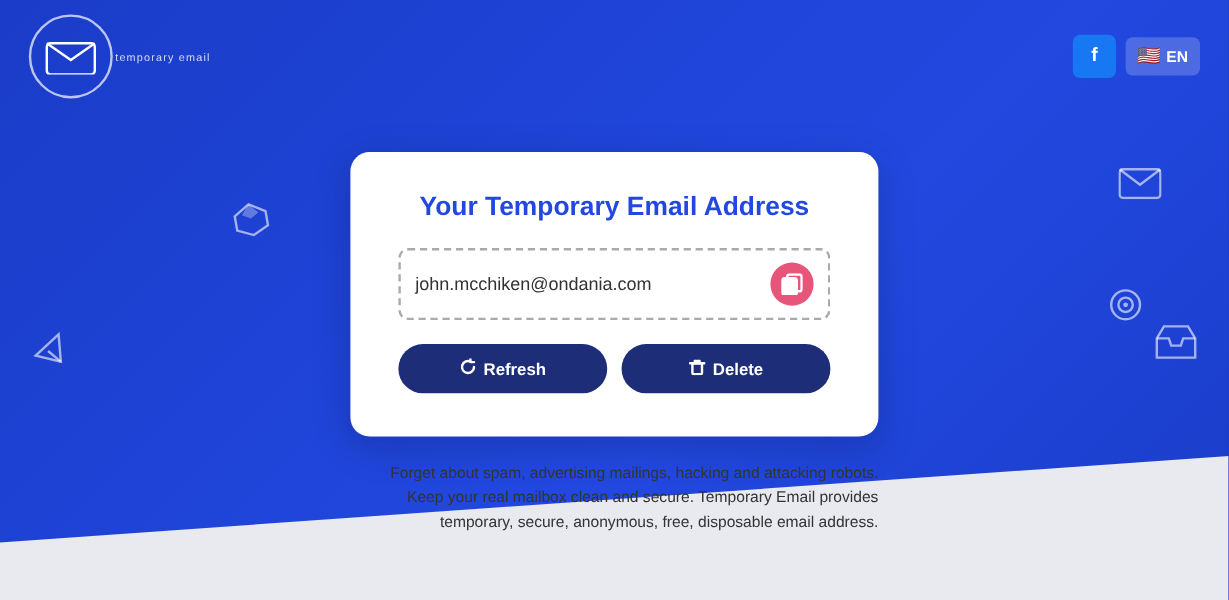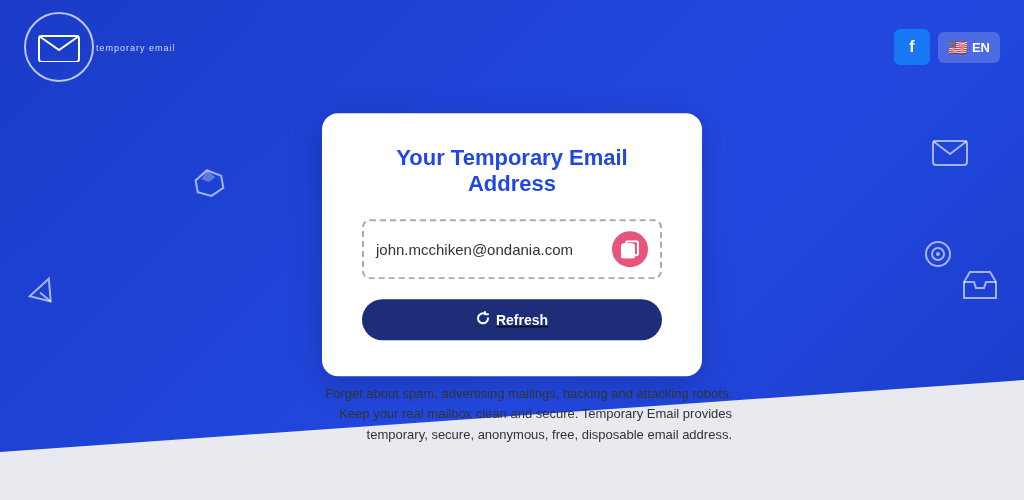--- a/index.html
+++ b/index.html
@@ -113,21 +113,21 @@
       top: 50%;
       left: 50%;
       transform: translate(-50%, -52%);
       z-index: 10;
     }
 
     .card {
       background: white;
       border-radius: 16px;
       padding: 32px 40px 36px;
-      width: 380px;
+      width: 440px;
       box-shadow: 0 8px 32px rgba(0,0,0,0.18);
     }
 
     .card-title {
       text-align: center;
       font-size: 22px;
       font-weight: 700;
       color: #2248e0;
       margin-bottom: 22px;
     }
@@ -160,21 +160,20 @@
       cursor: pointer;
       color: white;
       font-size: 16px;
       flex-shrink: 0;
     }
 
     .card-actions {
       display: flex;
       gap: 12px;
       justify-content: flex-end;
-      text-decoration: underline;
     }
 
     .action-btn {
       flex: 1;
       padding: 12px 8px;
       border-radius: 30px;
       background: #1e2d78;
       color: white;
       font-size: 14px;
       font-weight: 600;
@@ -332,20 +331,32 @@
         <span class="btn-icon">
           <svg width="14" height="14" viewBox="0 0 14 14">
             <path d="M12,7 A5,5 0 1,1 9,2.5" fill="none" stroke="white" stroke-width="2" stroke-linecap="round"></path>
             <polyline points="9,0 9,3 12,3" fill="none" stroke="white" stroke-width="2" stroke-linecap="round" stroke-linejoin="round"></polyline>
           </svg>
         </span>
         <span>Refresh</span>
       </button>
 
 
+      <button class="action-btn">
+        <span class="btn-icon">
+          <svg width="14" height="14" viewBox="0 0 14 14">
+            <rect x="3" y="4" width="8" height="9" rx="1" fill="none" stroke="white" stroke-width="2"></rect>
+            <line x1="1" y1="4" x2="13" y2="4" stroke="white" stroke-width="2" stroke-linecap="round"></line>
+            <line x1="5" y1="4" x2="5" y2="2" stroke="white" stroke-width="2" stroke-linecap="round"></line>
+            <line x1="9" y1="4" x2="9" y2="2" stroke="white" stroke-width="2" stroke-linecap="round"></line>
+            <line x1="5" y1="2" x2="9" y2="2" stroke="white" stroke-width="2"></line>
+          </svg>
+        </span>
+        <span>Delete</span>
+      </button>
     </div>
   </div>
 </div>
 
 <div class="description">
   <p>
     Forget about spam, advertising mailings, hacking and attacking robots.<br>
     Keep your real mailbox clean and secure. Temporary Email provides<br>
     temporary, secure, anonymous, free, disposable email address.
   </p>

